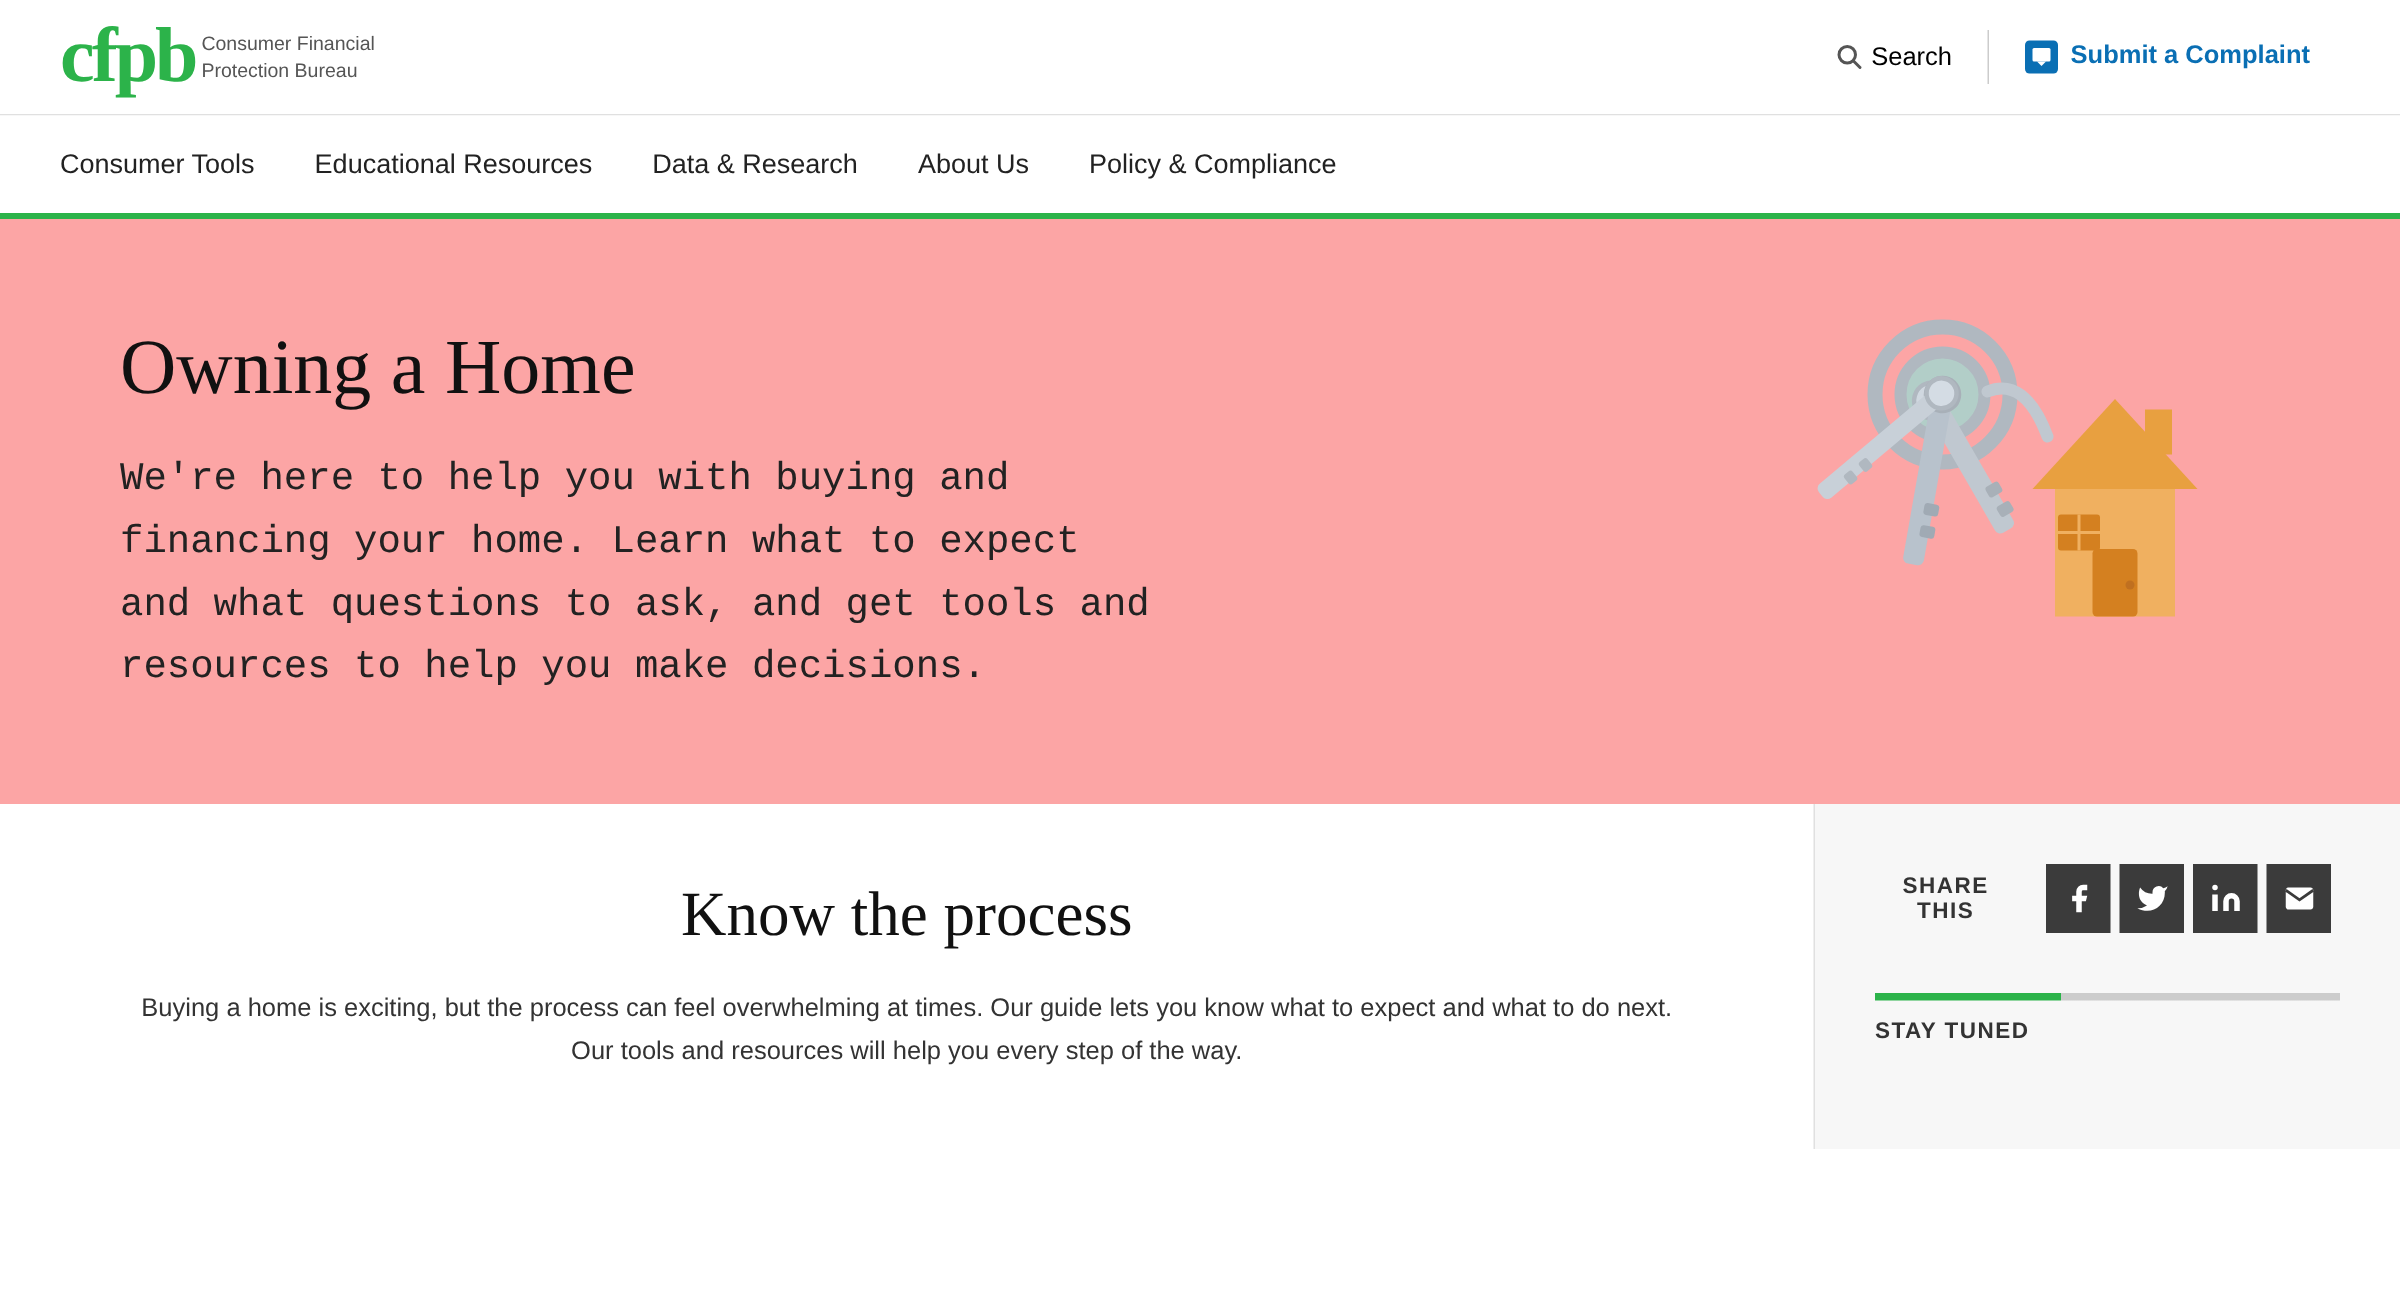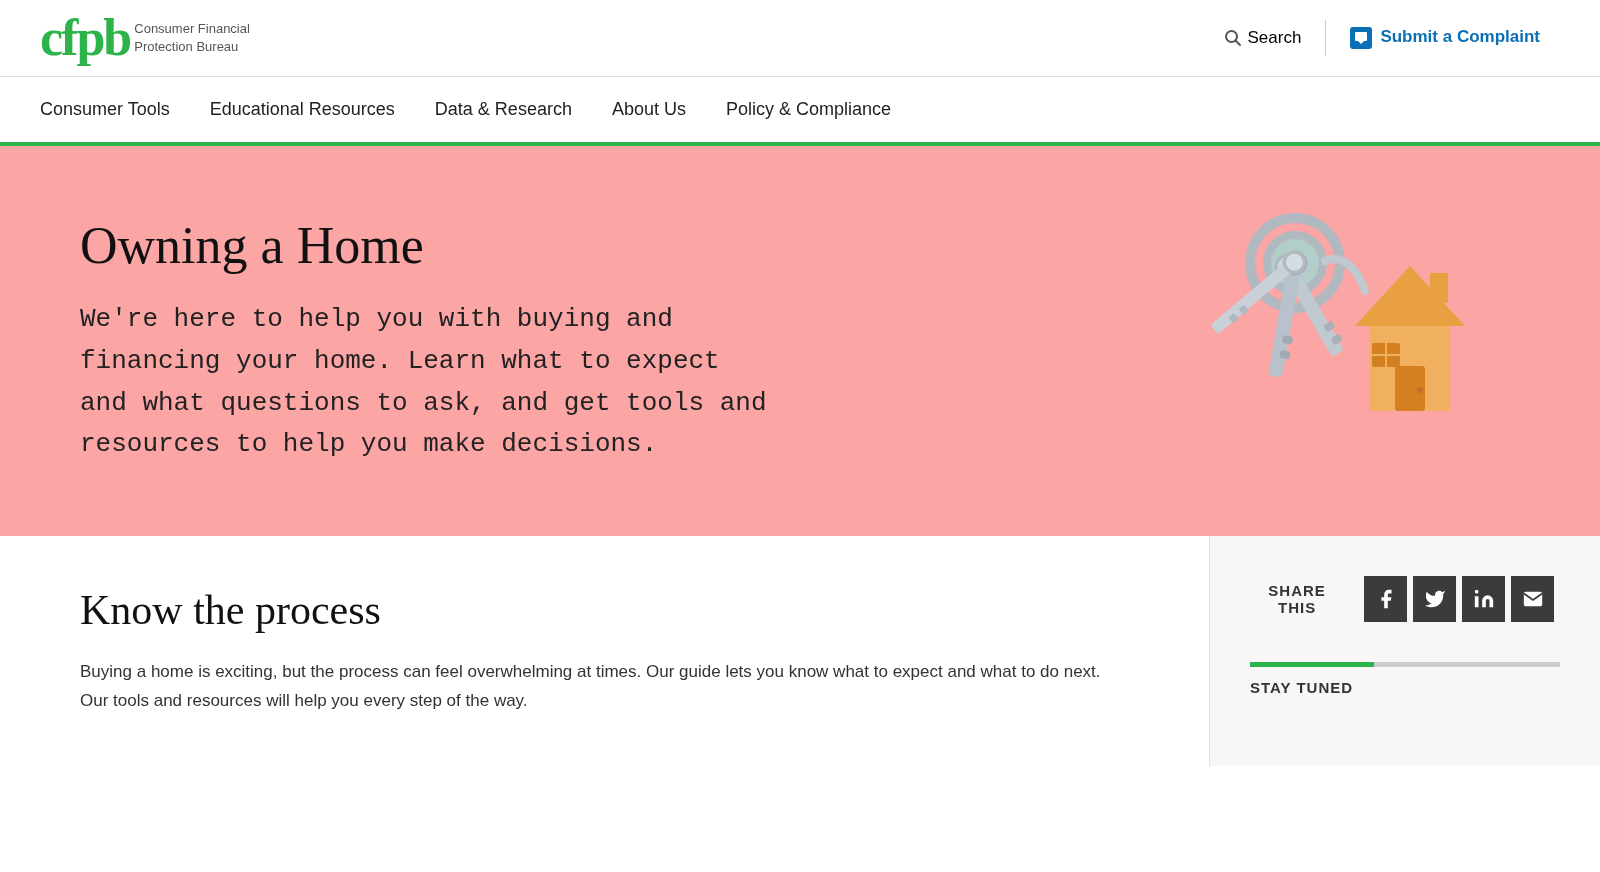--- a/index.html
+++ b/index.html
@@ -143,20 +143,21 @@
 
     
     .main-content {
       display: flex;
       background: #fff;
     }
     .content-left {
       flex: 1;
       padding: 50px 80px 50px 80px;
       border-right: 1px solid #e0e0e0;
+      text-align: center;
     }
     .content-right {
       width: 390px;
       padding: 40px 40px;
       background: #f7f7f7;
     }
     .section-title {
       font-size: 42px;
       font-weight: 400;
       color: #111;

